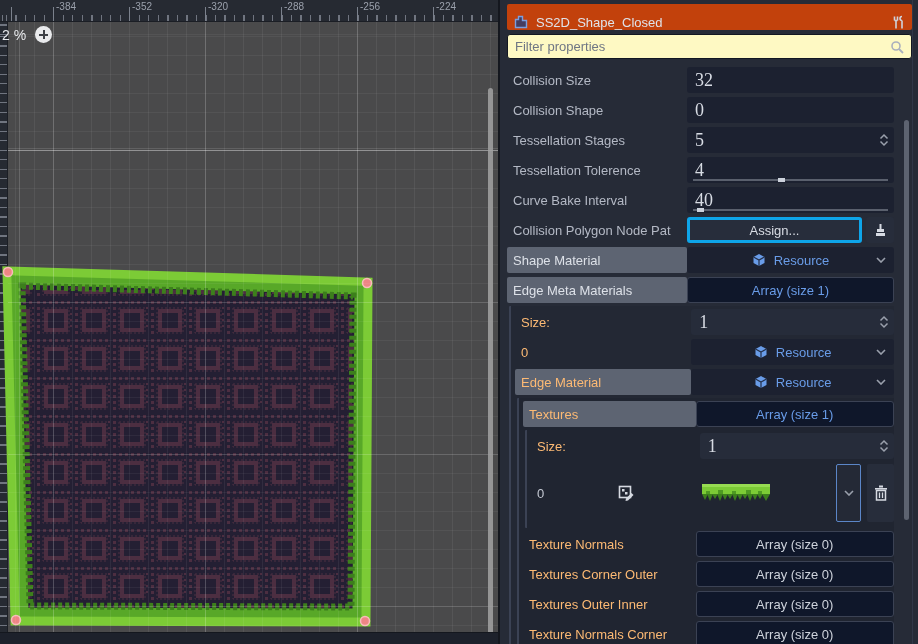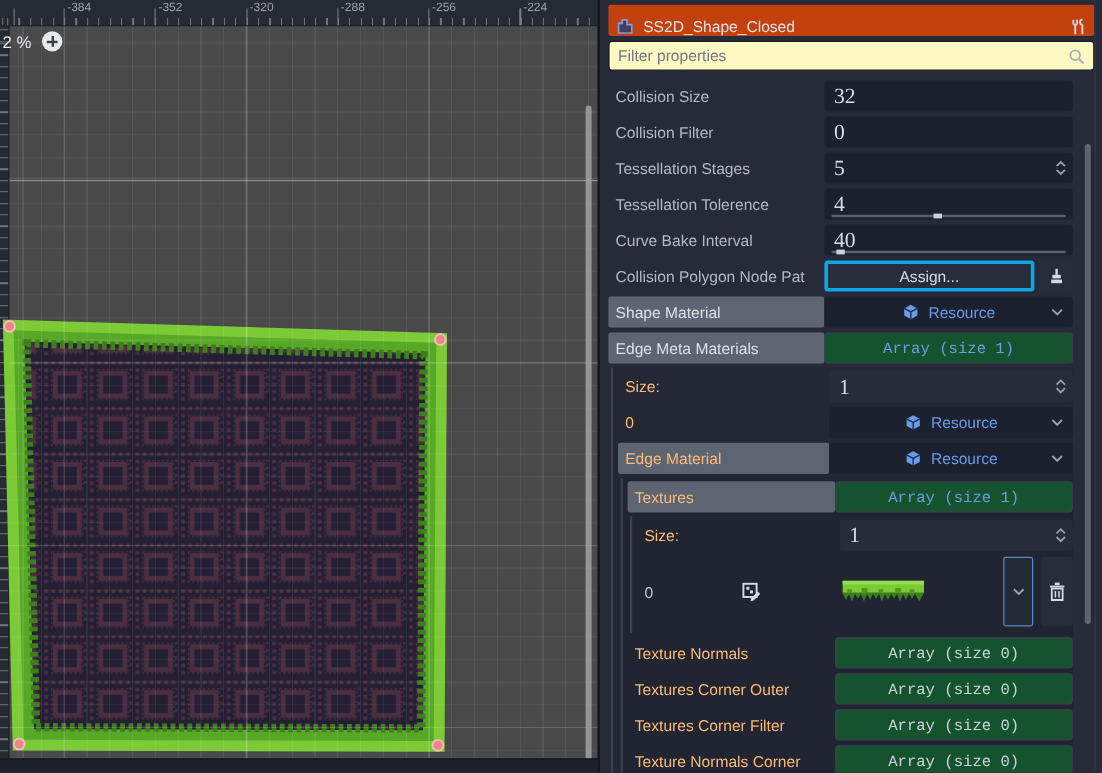--- a/index.html
+++ b/index.html
@@ -91,22 +91,22 @@
     display:flex; align-items:center; justify-content:center; font-size:13px; color:#d8dce4; }
   .assign-wrap { display:flex; gap:4px; height:26px; }
   .assign-btn { flex:1; }
   .sq-btn { width:28px; background:#272d3b; border-radius:3px; display:flex;
     align-items:center; justify-content:center; }
 
   .res-field { height:100%; background:#1c2130; border-radius:3px; display:flex;
     align-items:center; justify-content:center; gap:8px; position:relative; }
   .res-field .res-label { color:#699ce8; font-size:13px; }
   .res-field .chev { position:absolute; right:8px; }
-  .array-btn { height:100%; background:#14532d; border:1px solid #3b4254; border-radius:3px;
-    display:flex; align-items:center; justify-content:center; font-size:13px;font-family:Liberation Mono, monospace; }
+  .array-btn { height:100%; background:#0f172a; border:1px solid #3b4254; border-radius:3px;
+    display:flex; align-items:center; justify-content:center; font-size:13px; }
   .array-btn.blue { color:#699ce8; }
   .array-btn.plain { color:#ced3dc; }
 
   .subsection { border-left:2px solid #3b4254; margin:0 0 2px 2px; padding:2px 0 2px 4px;
     background:#232834; border-radius:1px; }
   .subsection .subsection { background:#202531; }
   .subsection .prow .plabel { color:#fdba74; }
 
   .tex-row { display:flex; align-items:center; height:62px; margin-bottom:2px; }
   .tex-row .plabel { flex:0 0 24%; color:#c3c8d2; font-size:13px; padding-left:6px; }
@@ -215,21 +215,21 @@
   <div class="rows">
 
     <div class="prow">
       <div class="plabel">Collision Size</div>
       <div class="editor">
           <div class="field">32</div>
         </div>
     </div>
 
     <div class="prow">
-      <div class="plabel">Collision Filter</div>
+      <div class="plabel">Collision Shape</div>
       <div class="editor">
           <div class="field">0</div>
         </div>
     </div>
 
     <div class="prow">
       <div class="plabel">Tessellation Stages</div>
       <div class="editor">
         <div class="field spin">
           <span>5</span>
@@ -428,21 +428,21 @@
               <div class="array-btn plain">Array (size 0)</div>
             </div>
         </div>
         <div class="prow">
           <div class="plabel">Textures Corner Outer</div>
           <div class="editor">
               <div class="array-btn plain">Array (size 0)</div>
             </div>
         </div>
         <div class="prow">
-          <div class="plabel">Textures Corner Filter</div>
+          <div class="plabel">Textures Outer Inner</div>
           <div class="editor">
               <div class="array-btn plain">Array (size 0)</div>
             </div>
         </div>
         <div class="prow">
           <div class="plabel">Texture Normals Corner</div>
           <div class="editor">
               <div class="array-btn plain">Array (size 0)</div>
             </div>
         </div>

